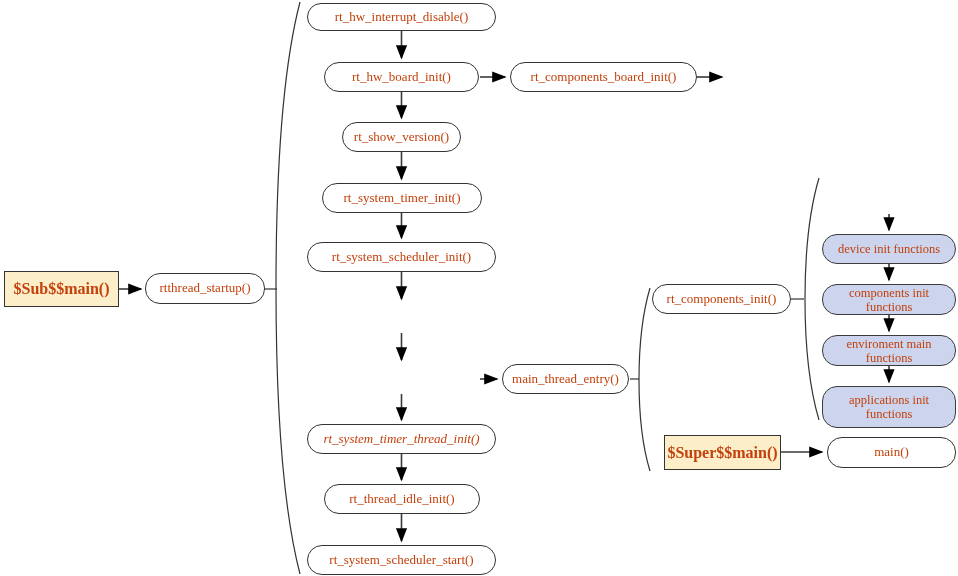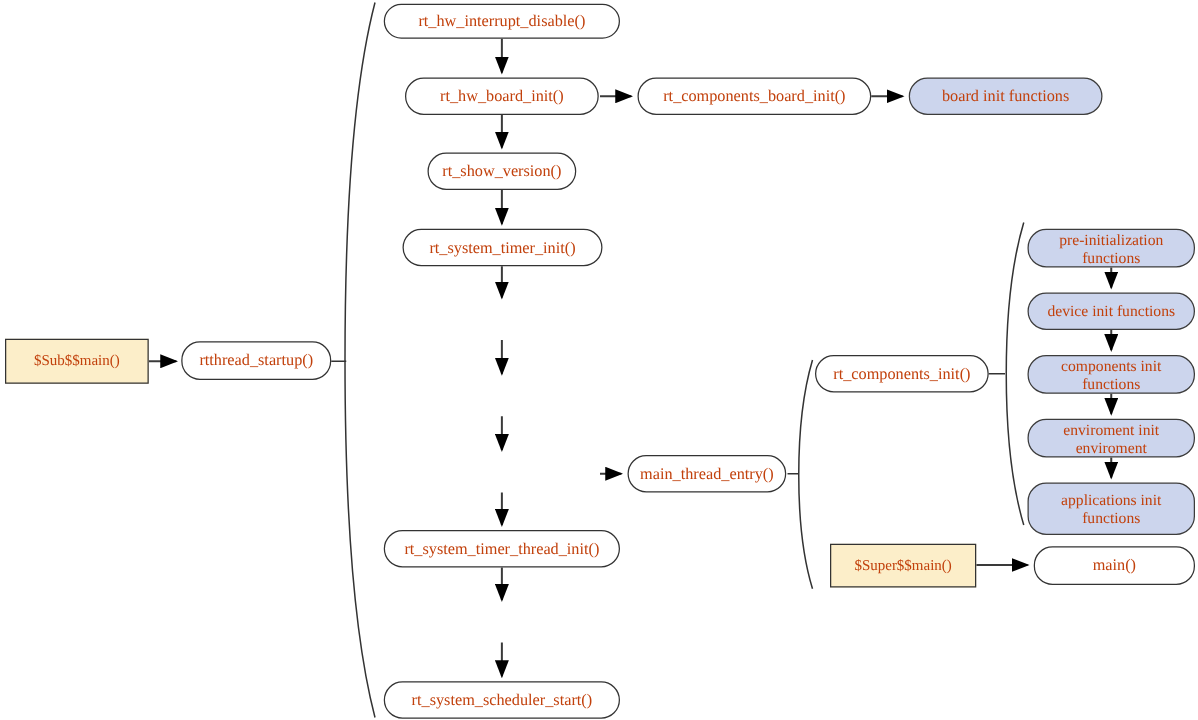--- a/index.html
+++ b/index.html
@@ -10,21 +10,21 @@
   #wires{position:absolute;left:0;top:0;width:958px;height:576px;}
   .node{
     position:absolute;box-sizing:border-box;
     display:flex;align-items:center;justify-content:center;text-align:center;
     font-size:13px;color:#c2410c;line-height:1.12;
     background:#ffffff;border:1.3px solid #333333;border-radius:15px;
     padding:1px 4px;white-space:nowrap;
   }
   .node.multiline{white-space:normal;font-size:12.5px;}
   .node.blue{background:#ccd5ed;border-color:#3c3c3c;border-width:1.4px;}
-  .node.tan{background:#fceec9;border-radius:0;border-width:1.4px;font-size:12px;}
+  .node.tan{background:#fceec9;border-radius:0;border-width:1.4px;font-size:16px;font-weight:bold;}
 </style>
 </head>
 <body>
 
 <div id="canvas">
 
   <svg id="wires" viewBox="0 0 958 576" xmlns="http://www.w3.org/2000/svg">
     <defs>
       <marker id="ah" markerWidth="9" markerHeight="7" refX="8" refY="3.5" orient="auto">
         <path d="M0,0 L9,3.5 L0,7 Z" fill="#000"></path>
@@ -66,30 +66,30 @@
       <path d="M 819,178 C 808,215 805,255 805,299 C 805,343 808,383 819,420"></path>
     </g>
   </svg>
 
   <div class="node tan" style="left:4px;top:271px;width:115px;height:36px;">$Sub$$main()</div>
   <div class="node" style="left:145px;top:273px;width:120px;height:31px;">rtthread_startup()</div>
 
   <div class="node" style="left:307px;top:3px;width:189px;height:28px;">rt_hw_interrupt_disable()</div>
   <div class="node" style="left:324px;top:62px;width:155px;height:30px;">rt_hw_board_init()</div>
   <div class="node" style="left:510px;top:62px;width:187px;height:30px;">rt_components_board_init()</div>
-  <div class="node blue" style="left:727px;top:62px;width:155px;height:30px;">board init functions</div>
   <div class="node" style="left:342px;top:122px;width:119px;height:30px;">rt_show_version()</div>
   <div class="node" style="left:322px;top:183px;width:160px;height:30px;">rt_system_timer_init()</div>
+  <div class="node" style="left:307px;top:242px;width:189px;height:30px;">rt_system_scheduler_init()</div>
   <div class="node" style="left:502px;top:364px;width:127px;height:30px;">main_thread_entry()</div>
-  <div class="node" style="left:307px;top:424px;width:189px;height:30px;">rt_system_timer_thread_init()</div>
+  <div class="node" style="left:307px;top:424px;width:189px;height:30px;font-style:italic;">rt_system_timer_thread_init()</div>
+  <div class="node" style="left:324px;top:484px;width:156px;height:30px;">rt_thread_idle_init()</div>
   <div class="node" style="left:307px;top:545px;width:189px;height:30px;">rt_system_scheduler_start()</div>
 
   <div class="node" style="left:652px;top:284px;width:139px;height:30px;">rt_components_init()</div>
-  <div class="node blue multiline" style="left:822px;top:183px;width:134px;height:31px;">pre-initialization functions</div>
   <div class="node blue multiline" style="left:822px;top:234px;width:134px;height:30px;">device init functions</div>
   <div class="node blue multiline" style="left:822px;top:284px;width:134px;height:31px;">components init functions</div>
-  <div class="node blue multiline" style="left:822px;top:335px;width:134px;height:31px;">enviroment init enviroment</div>
+  <div class="node blue multiline" style="left:822px;top:335px;width:134px;height:31px;">enviroment main functions</div>
   <div class="node blue multiline" style="left:822px;top:386px;width:134px;height:42px;">applications init functions</div>
 
   <div class="node tan" style="left:664px;top:435px;width:117px;height:35px;">$Super$$main()</div>
   <div class="node" style="left:827px;top:437px;width:129px;height:31px;">main()</div>
 
 </div>
 
 </body></html>

